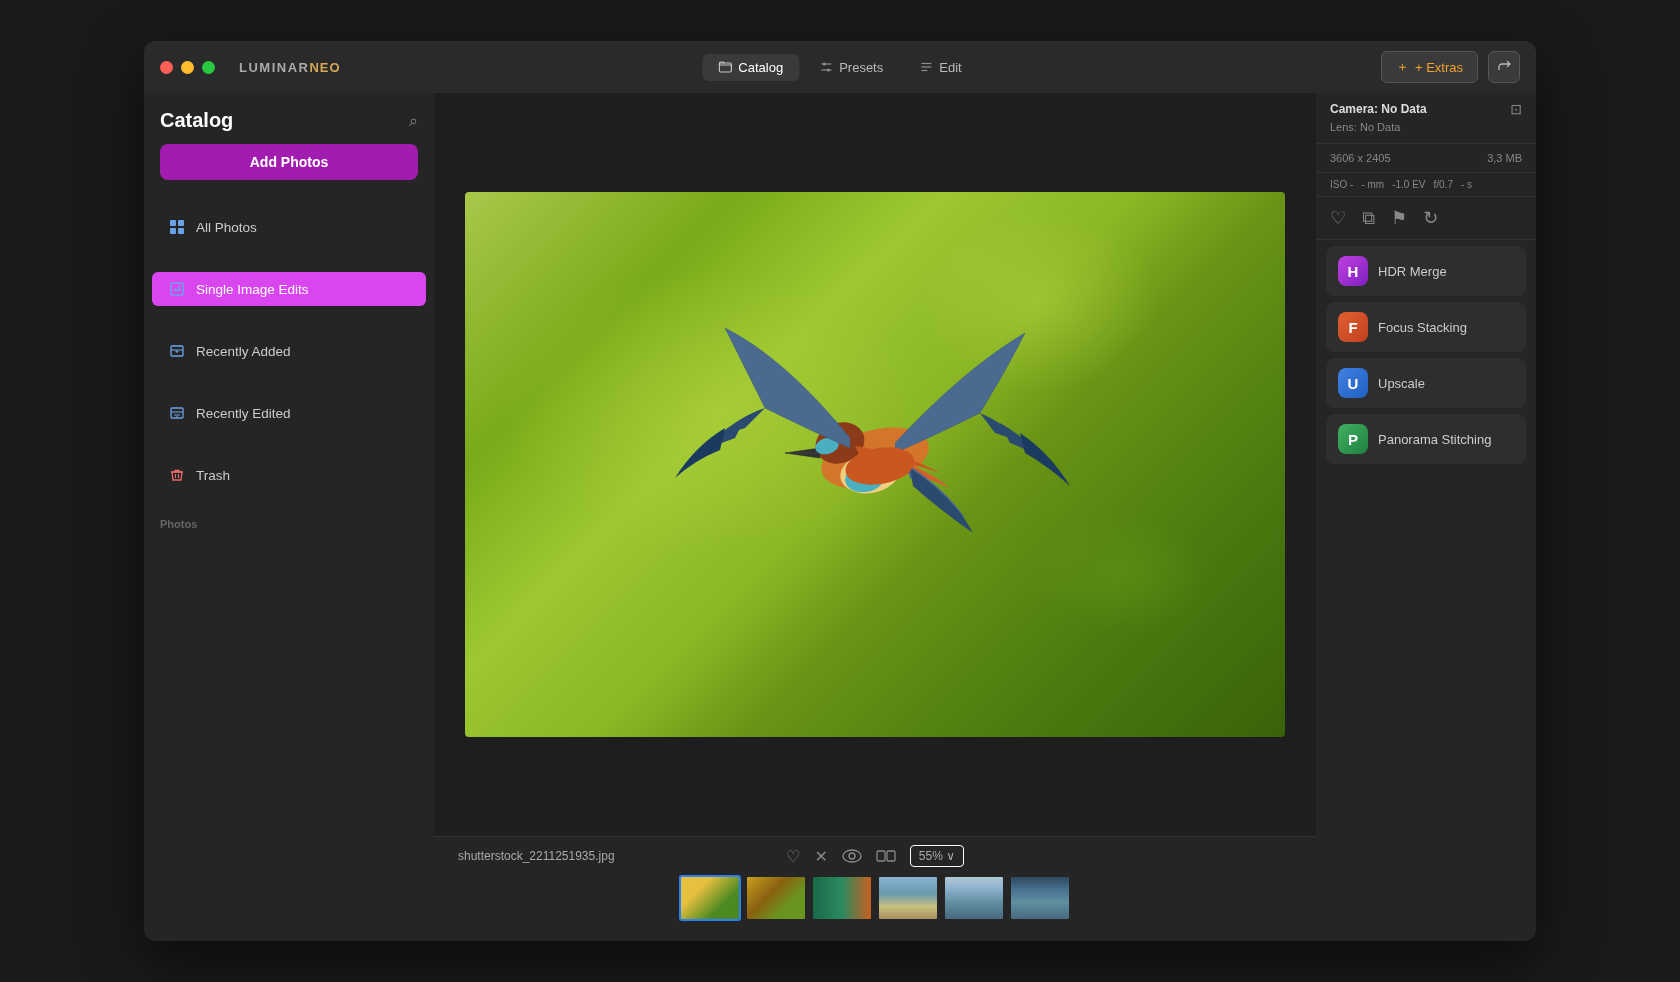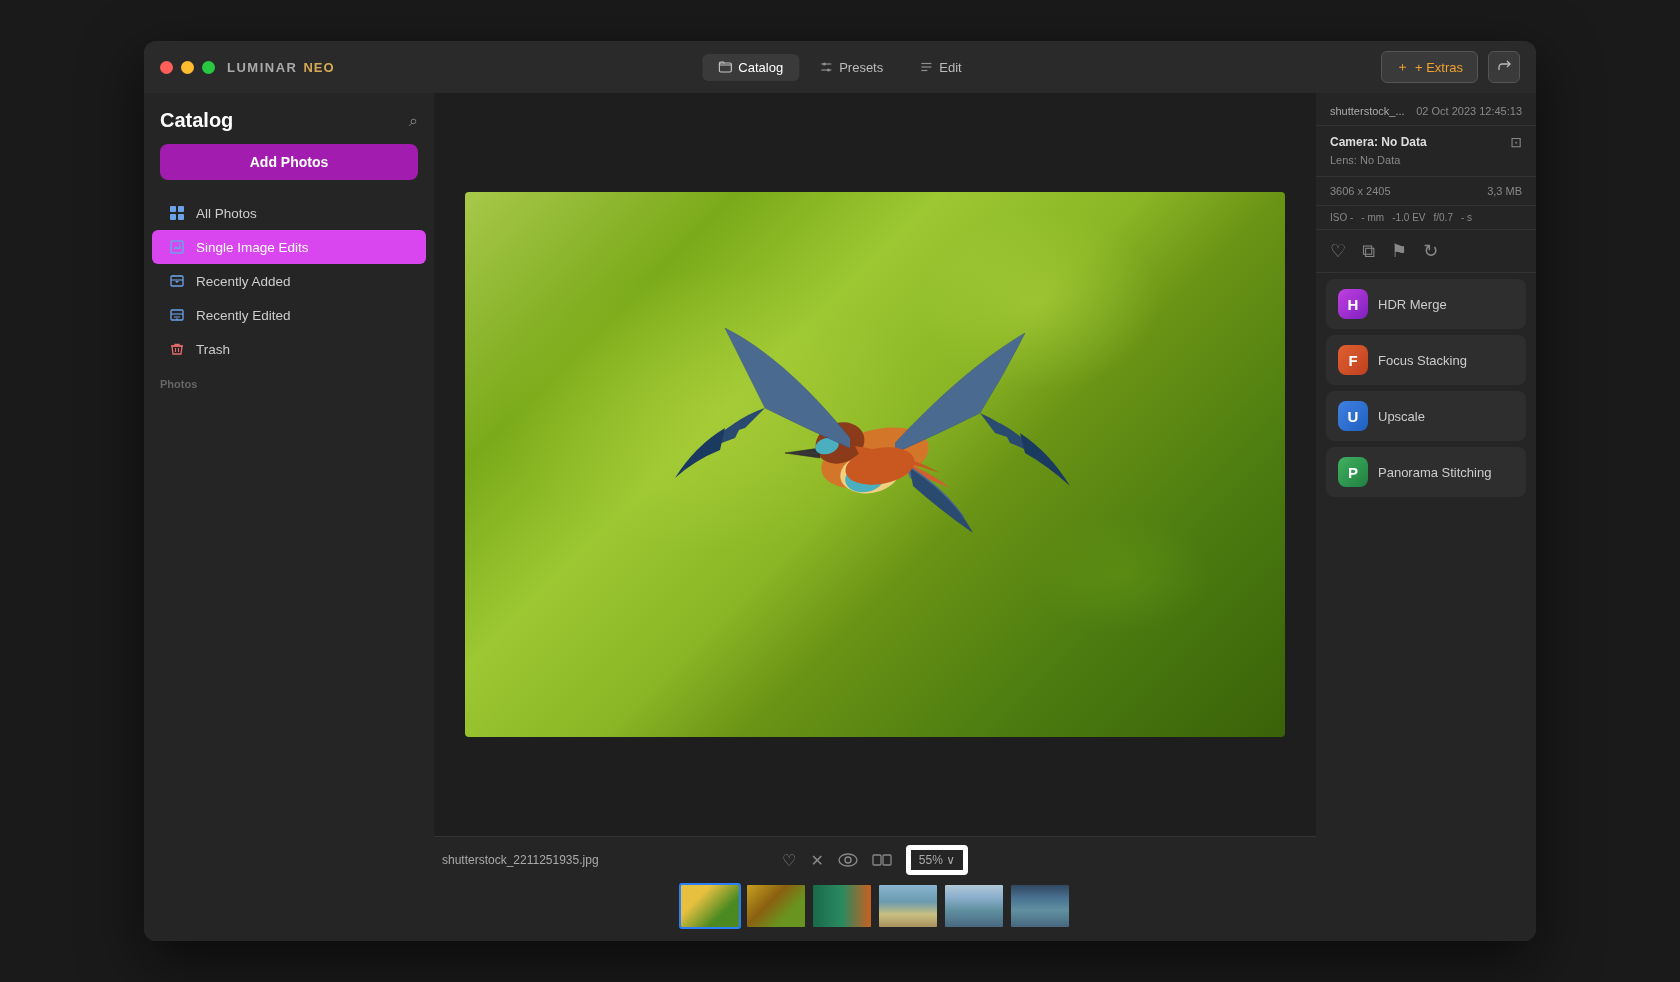--- a/index.html
+++ b/index.html
@@ -40,24 +40,24 @@
     }
     .traffic-light {
       width: 13px;
       height: 13px;
       border-radius: 50%;
     }
     .tl-red { background: #ff5f57; }
     .tl-yellow { background: #febc2e; }
     .tl-green { background: #28c840; }
     .app-logo {
-      margin-left: 12px;
-      display: flex;
-      align-items: center;
-      gap: 6px;
+      margin-left: 24px;
+      display: flex;
+      align-items: center;
+      gap: 0;
     }
     .app-logo-text {
       color: #aaa;
       font-size: 13px;
       font-weight: 600;
       letter-spacing: 1.5px;
       text-transform: uppercase;
     }
     .app-logo-neo {
       color: #d4a855;
@@ -164,21 +164,21 @@
     }
     .sidebar-item {
       display: flex;
       align-items: center;
       gap: 10px;
       padding: 8px 16px;
       color: #ccc;
       font-size: 13.5px;
       cursor: pointer;
       border-radius: 6px;
-      margin: 0 8px;
+      margin: 14px 8px;
     }
     .sidebar-item.active {
       background: #d946ef;
       color: #fff;
     }
     .sidebar-item-icon {
       width: 18px;
       height: 18px;
       display: flex;
       align-items: center;
@@ -257,40 +257,40 @@
       align-items: center;
       justify-content: center;
       gap: 24px;
       padding: 8px 20px;
       position: relative;
     }
     .filename {
       color: #aaa;
       font-size: 12px;
       position: absolute;
-      left: 8px;
+      left: 24px;
     }
     .bottom-actions {
       display: flex;
       align-items: center;
       gap: 14px;
     }
     .bottom-action-btn {
       background: none;
       border: none;
       color: #888;
       cursor: pointer;
       font-size: 16px;
       display: flex;
       align-items: center;
       gap: 4px;
     }
     .zoom-selector {
       background: none;
-      border: 5px solid #ffffff;
+      border: 1px solid #ffffff;
       border-radius: 4px;
       color: #aaa;
       font-size: 12px;
       padding: 3px 8px;
       cursor: pointer;
       display: flex;
       align-items: center;
       gap: 4px;
     }
     .thumbnails {
@@ -651,26 +651,20 @@
             <div class="thumb-bg thumb-5"></div>
           </div>
           <div class="thumbnail">
             <div class="thumb-bg thumb-6"></div>
           </div>
         </div>
       </div>
     </div>
 
     <div class="right-panel">
-      <div class="meta-header">
-        <div class="meta-top">
-          <span class="meta-filename">shutterstock_...</span>
-          <span class="meta-date">02 Oct 2023 12:45:13</span>
-        </div>
-      </div>
       <div class="meta-row">
         <div style="display:flex;justify-content:space-between;align-items:center;">
           <span class="meta-camera">Camera: No Data</span>
           <button style="background:none;border:none;color:#888;cursor:pointer;font-size:14px;">⊡</button>
         </div>
         <span class="meta-lens">Lens: No Data</span>
       </div>
       <div class="meta-row">
         <div class="meta-dim-row">
           <span class="meta-dim">3606 x 2405</span>

